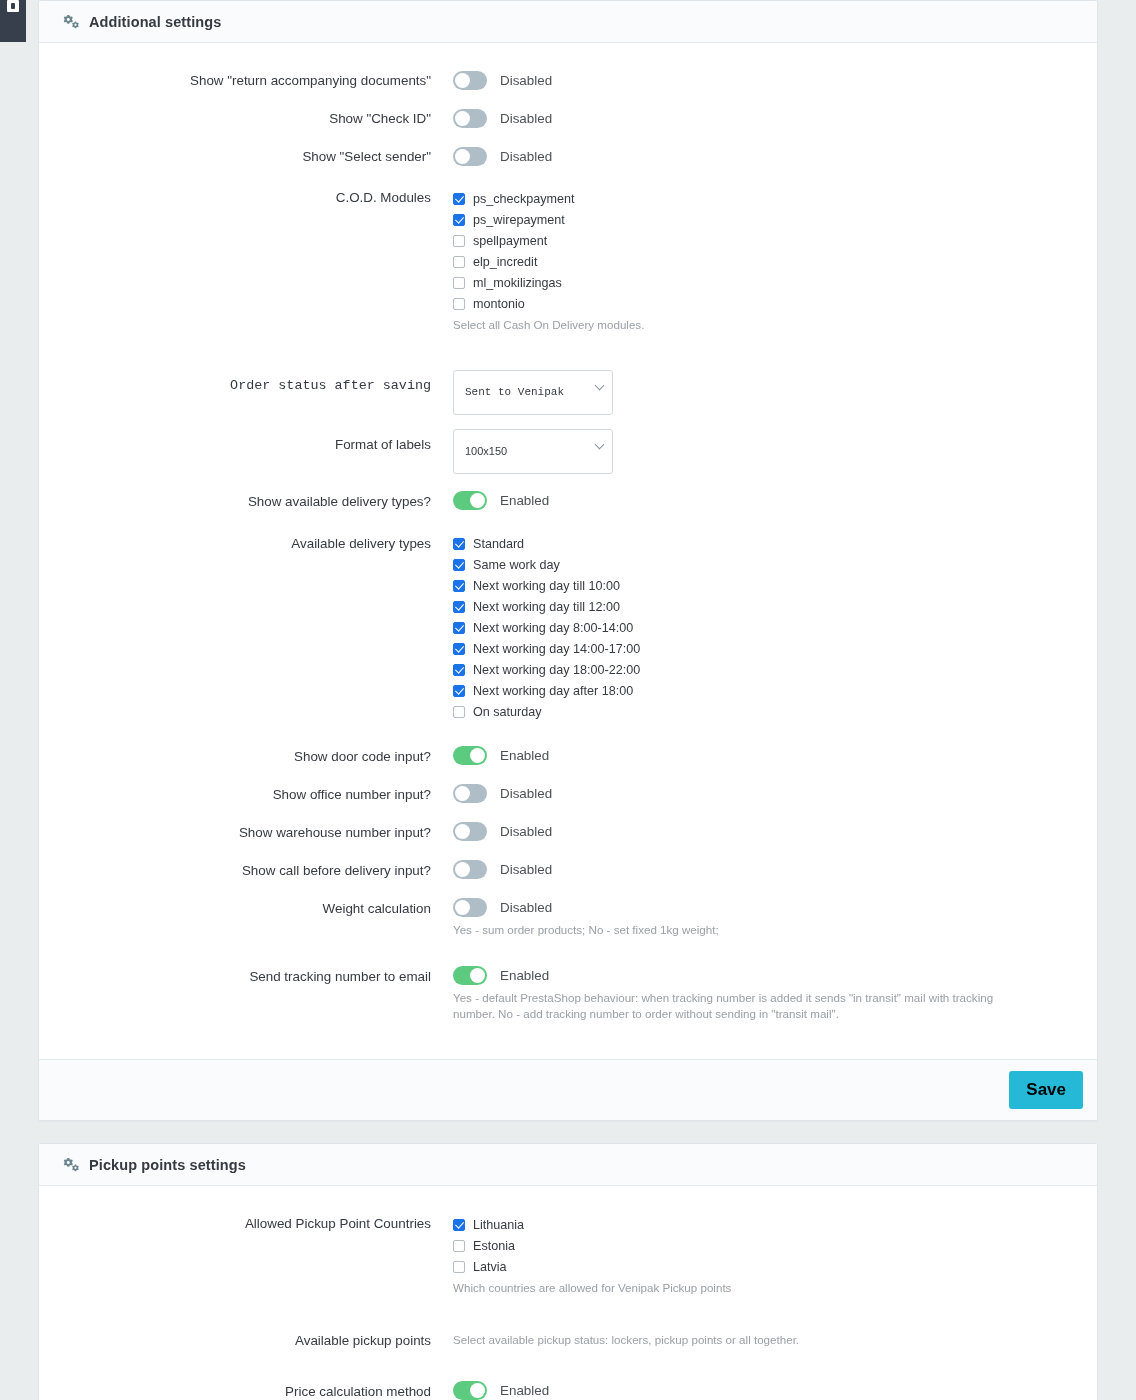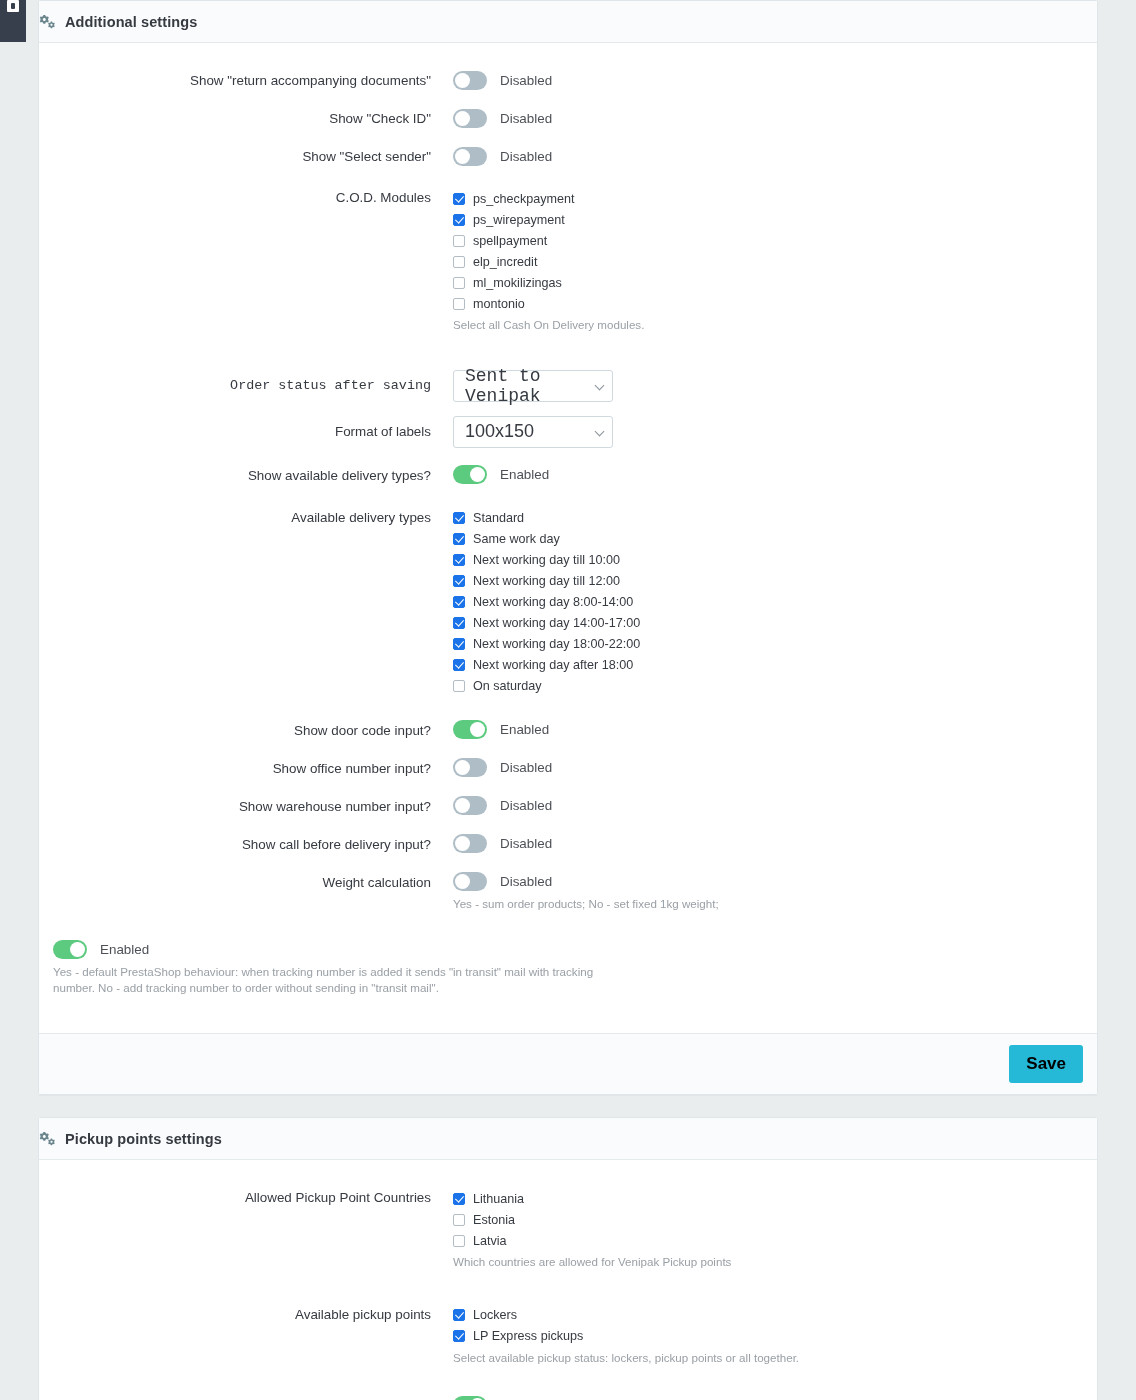--- a/index.html
+++ b/index.html
@@ -42,21 +42,21 @@
   .card {
     background: #ffffff;
     border: 1px solid #dfe5e8;
     border-radius: 3px;
     margin: 0 20px 22px 20px;
     box-shadow: 0 1px 1px rgba(0,0,0,0.03);
   }
   .card-header {
     background: #fafbfc;
     border-bottom: 1px solid #e4e9ec;
-    padding: 11px 0;
+    padding: 11px 24px;
     display: flex;
     align-items: center;
     gap: 9px;
     height: 42px;
   }
   .card-header .title {
     font-size: 14.5px;
     font-weight: bold;
     color: #363a41;
     letter-spacing: 0.1px;
@@ -141,28 +141,28 @@
     line-height: 1.45;
     margin-top: 3px;
     max-width: 580px;
   }
   .help-text.wide { max-width: 580px; }
 
   
   .select-box {
     position: relative;
     width: 160px;
-    height: 32px;
+    height: 45px;
     border: 1px solid #cfd9de;
     border-radius: 3px;
     background: #fff;
     display: flex;
     align-items: center;
     padding: 0 24px 0 11px;
-    font-size: 18px;
+    font-size: 11px;
     color: #363a41;
   }
   .select-box .chev {
     position: absolute;
     right: 9px; top: 11px;
     width: 7px; height: 7px;
     border-right: 1.4px solid #8a9299;
     border-bottom: 1.4px solid #8a9299;
     transform: rotate(45deg);
   }
@@ -409,20 +409,21 @@
             <div class="switch">
                 <span class="knob"></span>
               </div>
             <span class="switch-label">Disabled</span>
           </div>
           <div class="help-text">Yes - sum order products; No - set fixed 1kg weight;</div>
         </div>
       </div>
 
       <div class="form-row" style="margin-bottom:18px;">
+        <div class="label">Send tracking number to email</div>
         <div class="control">
           <div class="switch-wrap">
             <div class="switch on">
                 <span class="knob"></span>
               </div>
             <span class="switch-label">Enabled</span>
           </div>
           <div class="help-text wide">Yes - default PrestaShop behaviour: when tracking number is added it sends "in transit" mail with tracking number. No - add tracking number to order without sending in "transit mail".</div>
         </div>
       </div>
@@ -464,30 +465,20 @@
               <span class="check-text">Latvia</span>
             </label>
           </div>
           <div class="help-text">Which countries are allowed for Venipak Pickup points</div>
         </div>
       </div>
 
       <div class="form-row" style="margin-bottom:28px;">
         <div class="label">Available pickup points</div>
         <div class="control">
-          <div class="check-list">
-            <label class="check-item">
-              <span class="cbox checked"></span>
-              <span class="check-text">Lockers</span>
-            </label>
-            <label class="check-item">
-              <span class="cbox checked"></span>
-              <span class="check-text">LP Express pickups</span>
-            </label>
-          </div>
           <div class="help-text">Select available pickup status: lockers, pickup points or all together.</div>
         </div>
       </div>
 
       <div class="form-row" style="margin-bottom:30px;">
         <div class="label">Price calculation method</div>
         <div class="control">
           <div class="switch-wrap">
             <div class="switch on">
                 <span class="knob"></span>

